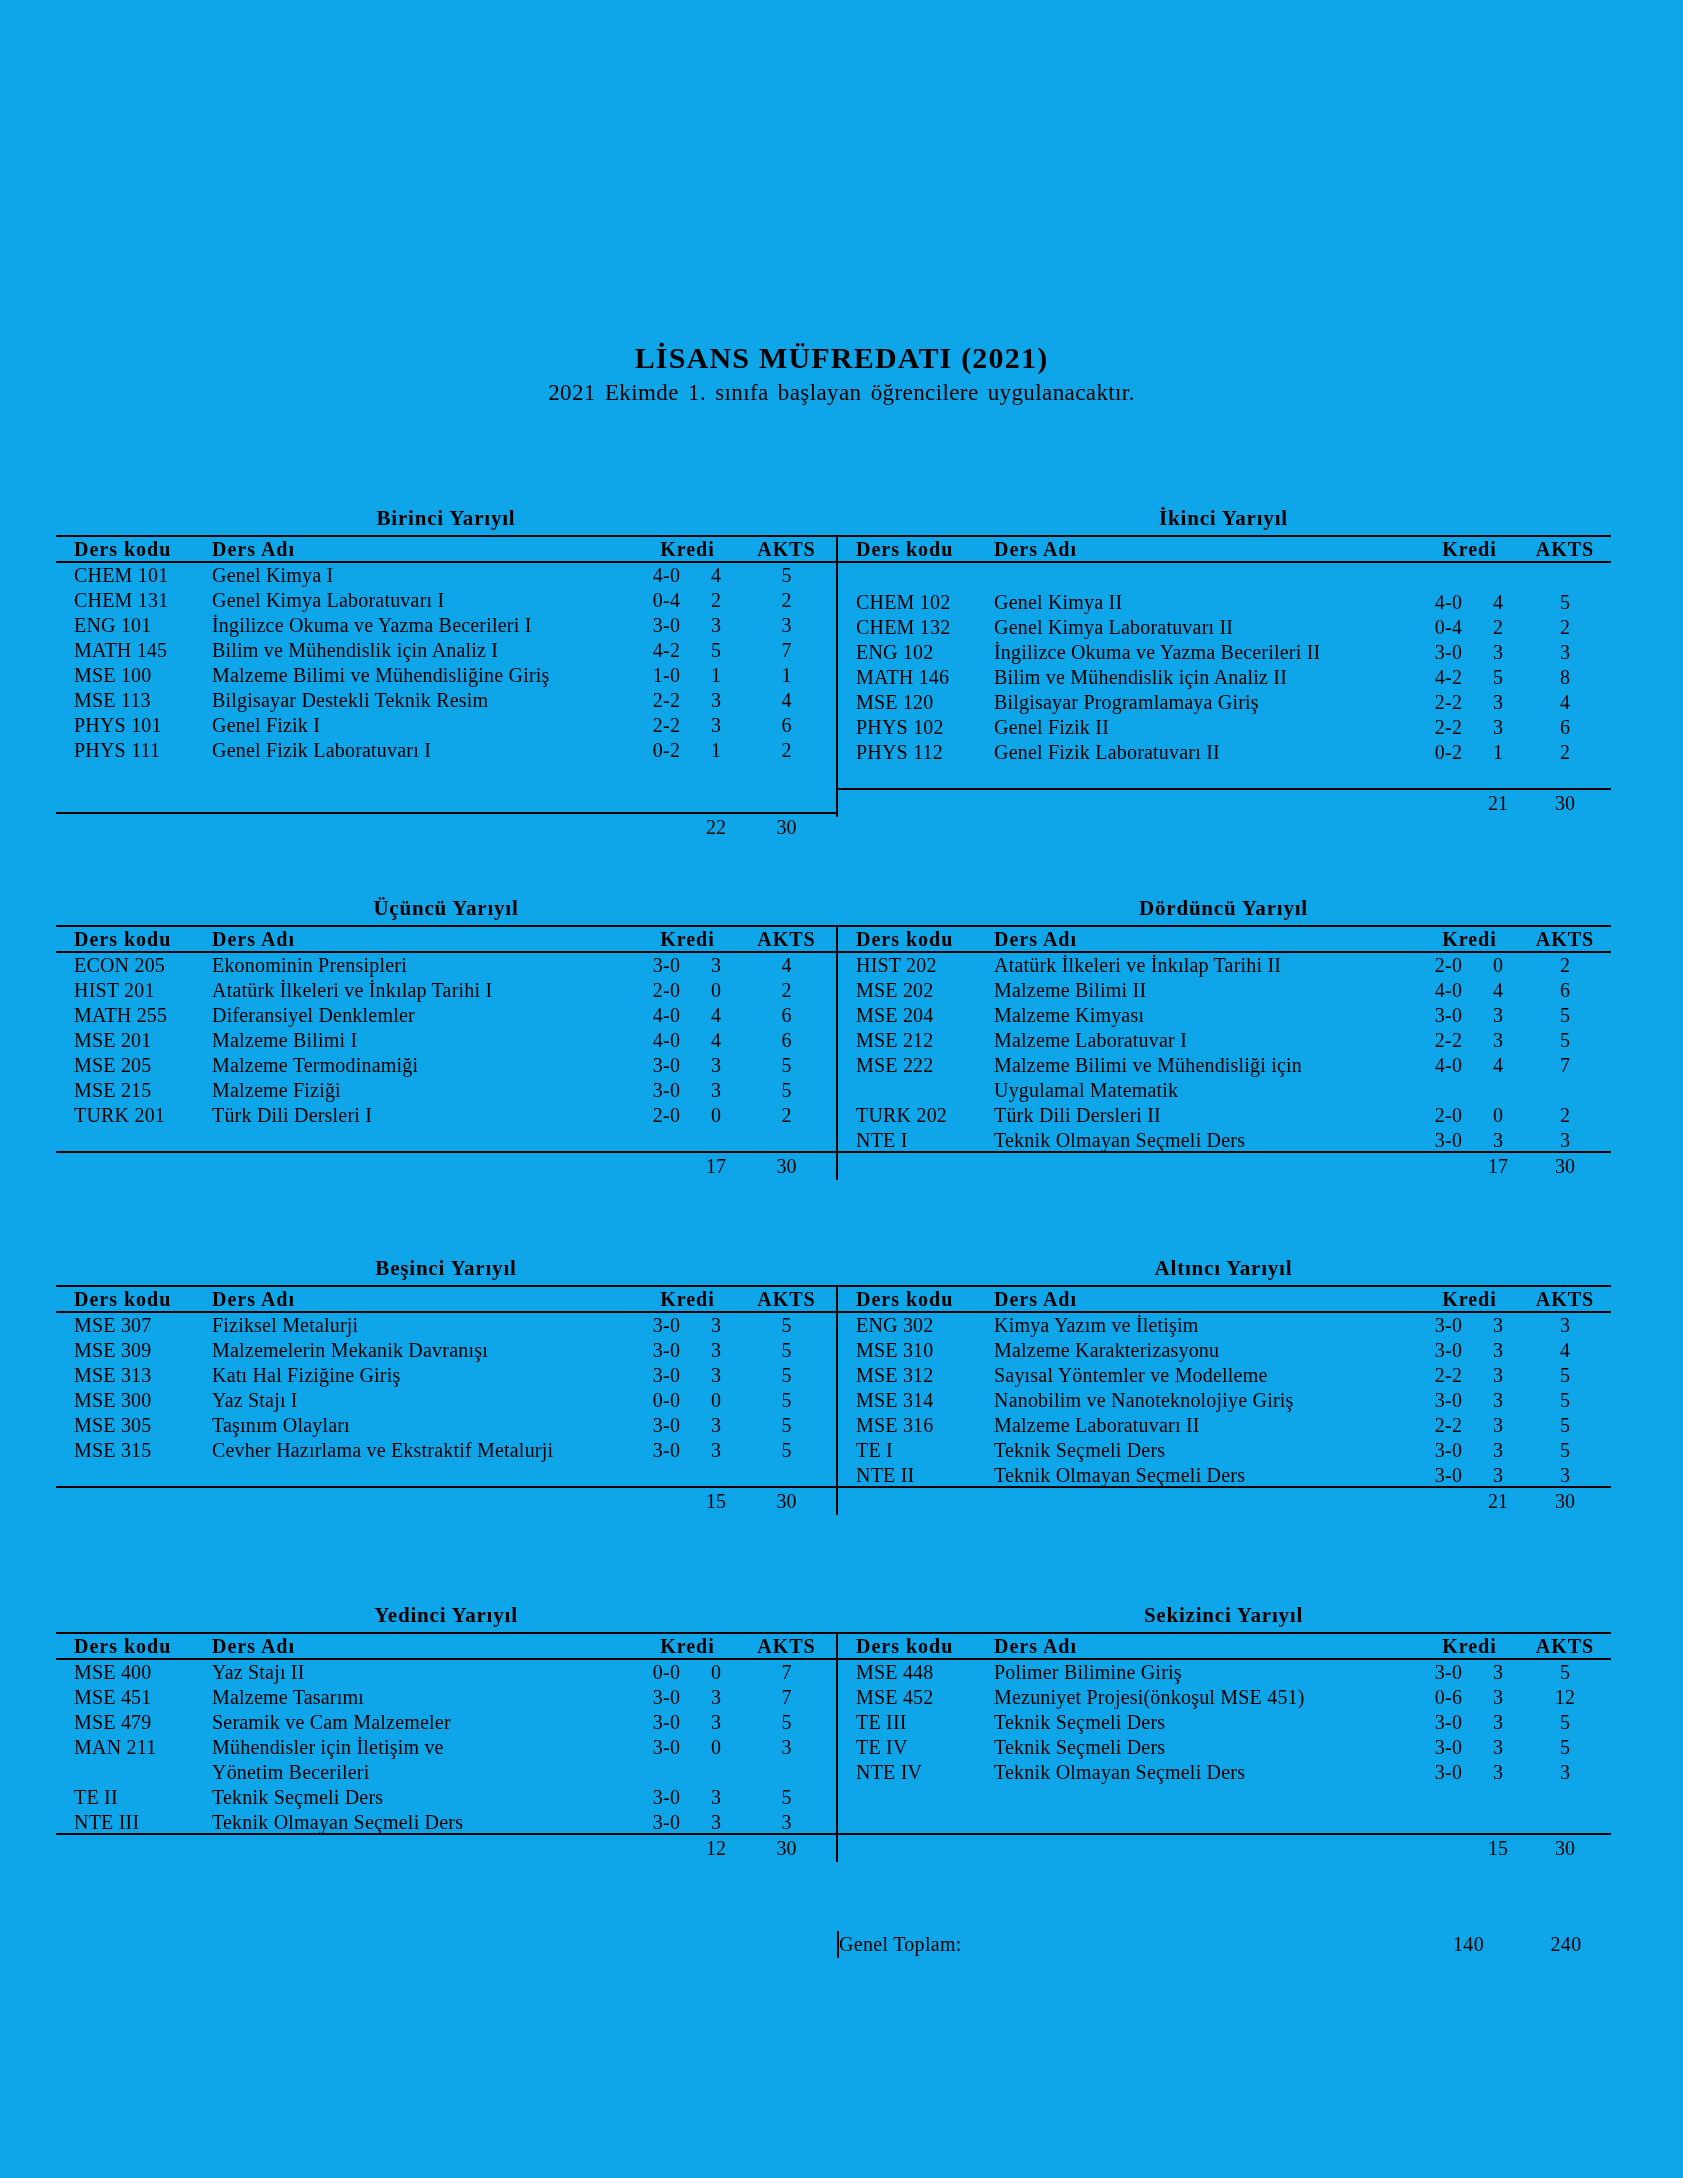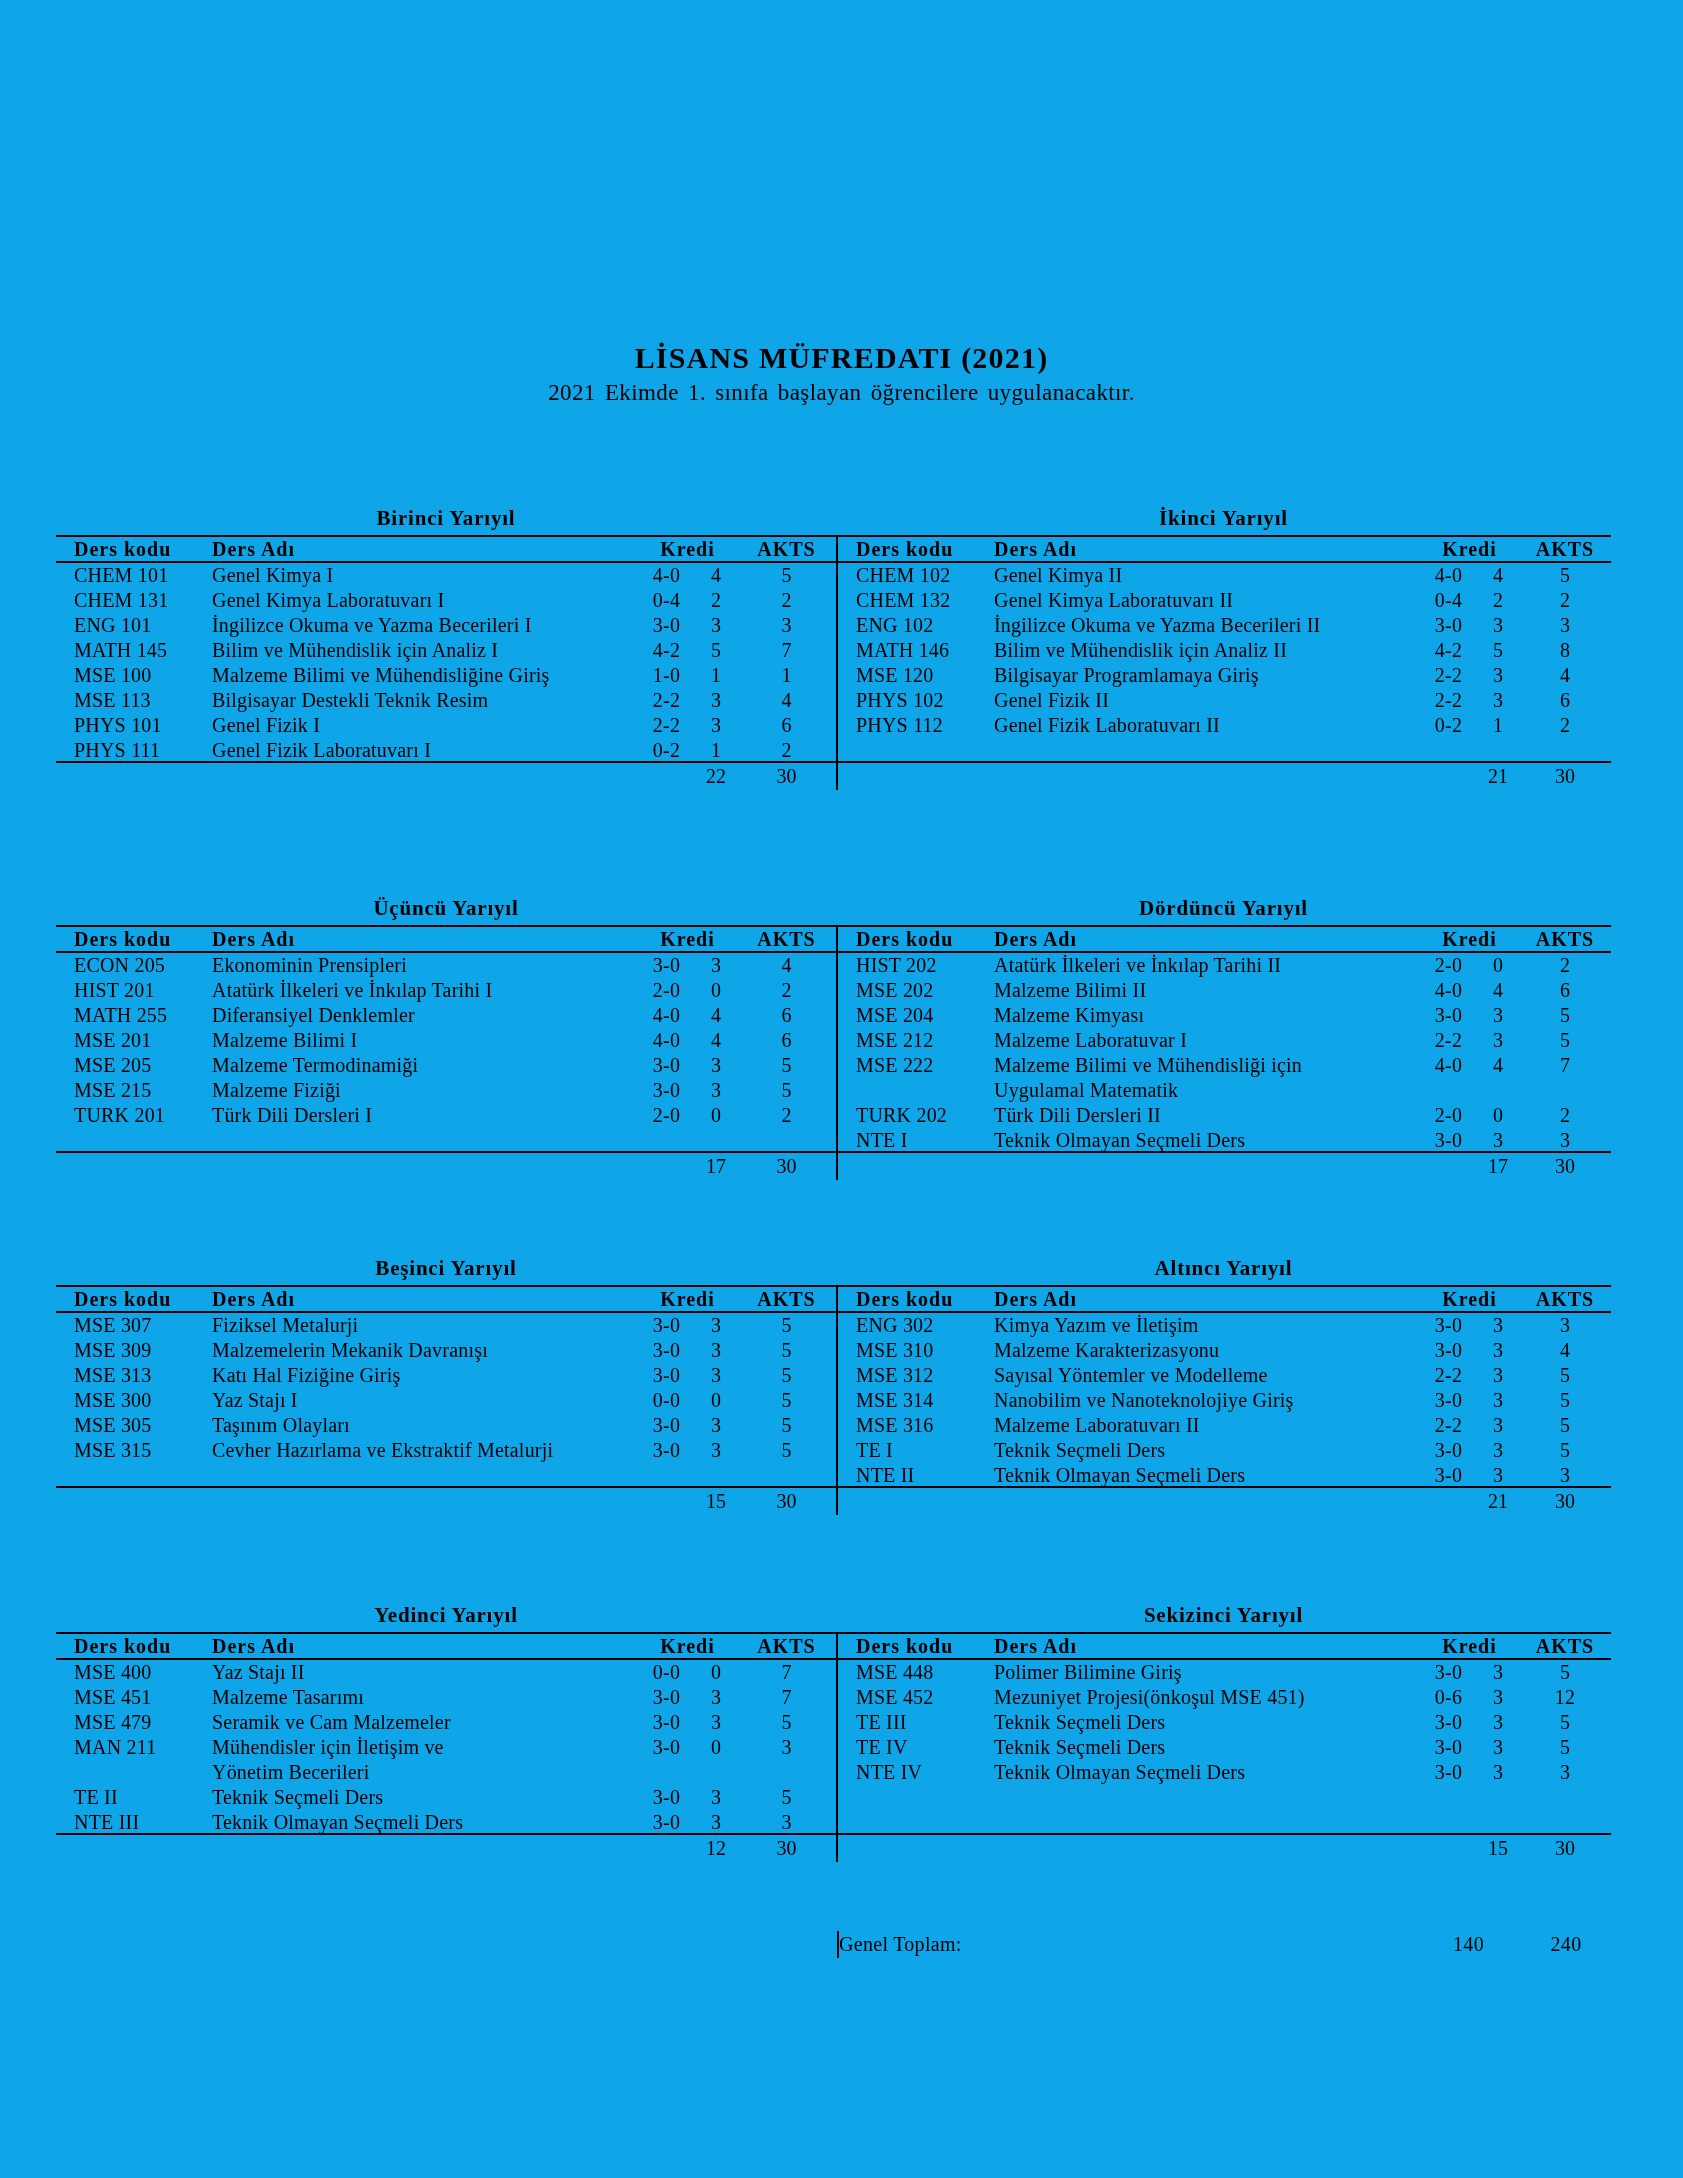--- a/index.html
+++ b/index.html
@@ -75,21 +75,21 @@
       <div class="sem-row r0">
         <div class="sem">
     <div class="sem-title">Birinci Yarıyıl</div>
     <div class="tbl">
       <div class="trow head">
         <span class="c-code">Ders kodu</span>
         <span class="c-name">Ders Adı</span>
         <span class="c-kredi">Kredi</span>
         <span class="c-akts">AKTS</span>
       </div>
-      <div class="tbody" style="height: 198px;">
+      <div class="tbody" style="height: 249px;">
               <div class="trow course">
     <span class="c-code">CHEM 101</span>
     <span class="c-name">Genel Kimya I</span>
     <span class="c-k1">4-0</span>
     <span class="c-k2">4</span>
     <span class="c-akts">5</span>
   </div>
               <div class="trow course">
     <span class="c-code">CHEM 131</span>
     <span class="c-name">Genel Kimya Laboratuvarı I</span>
@@ -151,21 +151,21 @@
   </div>
         <div class="sem right">
     <div class="sem-title">İkinci Yarıyıl</div>
     <div class="tbl">
       <div class="trow head">
         <span class="c-code">Ders kodu</span>
         <span class="c-name">Ders Adı</span>
         <span class="c-kredi">Kredi</span>
         <span class="c-akts">AKTS</span>
       </div>
-      <div class="tbody" style="height: 198px;">
+      <div class="tbody" style="height: 198px; margin-top: 27px;">
               <div class="trow course">
     <span class="c-code">CHEM 102</span>
     <span class="c-name">Genel Kimya II</span>
     <span class="c-k1">4-0</span>
     <span class="c-k2">4</span>
     <span class="c-akts">5</span>
   </div>
               <div class="trow course">
     <span class="c-code">CHEM 132</span>
     <span class="c-name">Genel Kimya Laboratuvarı II</span>

